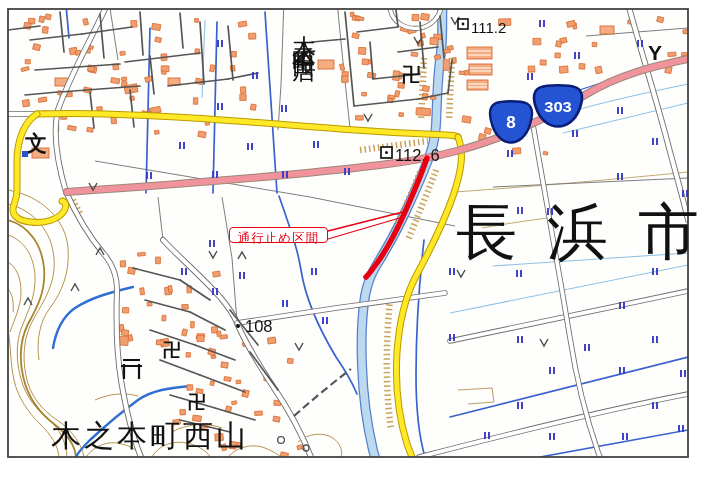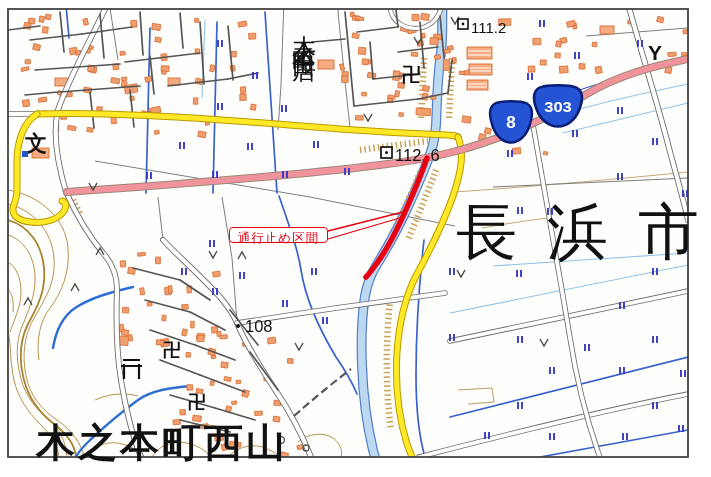--- a/index.html
+++ b/index.html
@@ -3,21 +3,21 @@
 <meta charset="utf-8">
 <style>
   html,body{margin:0;padding:0;background:#ffffff;}
   #stage{position:relative;width:711px;height:477px;background:#ffffff;overflow:hidden;
          font-family:"Liberation Sans","DejaVu Sans",sans-serif;}
   #mapsvg{position:absolute;left:0;top:0;}
   .lbl{position:absolute;color:#111;white-space:nowrap;}
   .lbl-vert{writing-mode:vertical-rl;text-orientation:upright;left:288px;top:16px;
             font-size:24px;letter-spacing:5px;font-weight:500;}
   .lbl-city{left:456px;top:192px;font-size:61px;letter-spacing:30px;font-weight:400;}
-  .lbl-nishiyama{left:36px;top:416px;font-size:39px;letter-spacing:3px;font-weight:700;}
+  .lbl-nishiyama{left:51px;top:416px;font-size:30px;letter-spacing:3px;font-weight:400;}
   .closure-box{position:absolute;left:229px;top:227px;width:99px;height:16px;
                background:#ffffff;border:1.7px solid #e60012;border-radius:4px;
                color:#e60012;font-size:12.5px;line-height:20px;text-align:center;
                letter-spacing:1px;font-weight:500;box-sizing:border-box;}
   svg text{font-family:"Liberation Sans","DejaVu Sans",sans-serif;}
 </style>
 </head>
 <body>
 
 <div id="stage">

